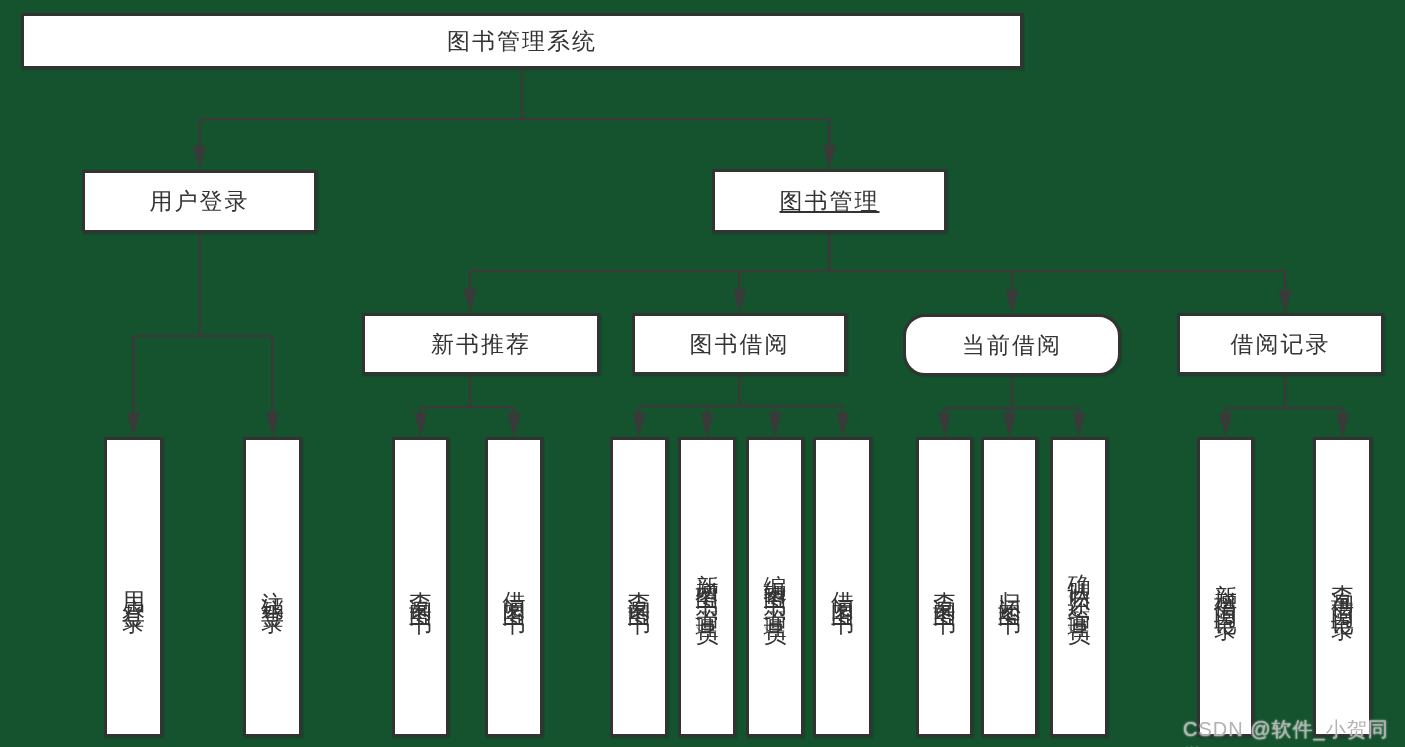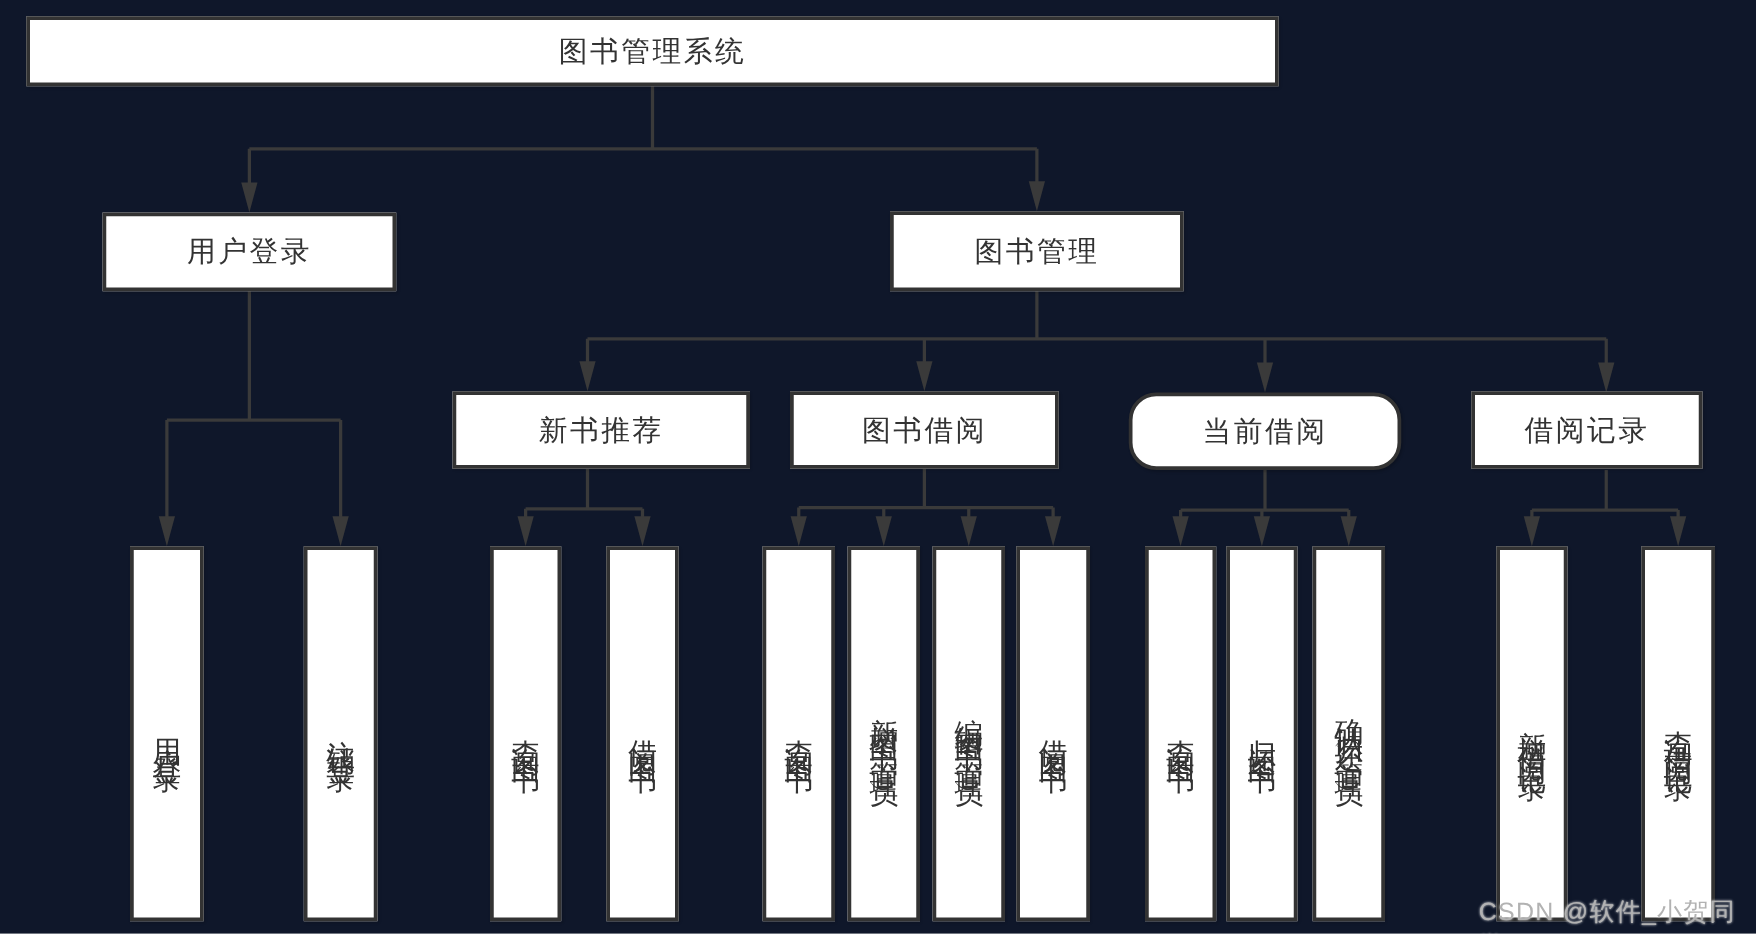--- a/index.html
+++ b/index.html
@@ -1,19 +1,19 @@
 <!DOCTYPE html>
 <html><head>
 <meta charset="utf-8">
 <style>
   html,body{margin:0;padding:0;background:#ffffff;}
   .stage{
     position:relative;
     width:1405px;height:747px;
-    background:#0f172a;
+    background:#14532d;
     font-family:"Liberation Sans","DejaVu Sans",sans-serif;
     overflow:hidden;
   }
   .connectors{position:absolute;left:0;top:0;pointer-events:none;}
   .node{
     position:absolute;
     box-sizing:border-box;
     background:#ffffff;
     border:3px solid #333333;
     color:#333333;
@@ -82,26 +82,26 @@
       <polygon points="1009.5,437 1003,413 1016,413"></polygon>
       <polygon points="1079,437 1072.5,413 1085.5,413"></polygon>
       <polygon points="1225.5,437 1219,413 1232,413"></polygon>
       <polygon points="1342.5,437 1336,413 1349,413"></polygon>
     </g>
   </svg>
 
   <div class="node" style="left:21px;top:13px;width:1002px;height:56px;">图书管理系统</div>
 
   <div class="node" style="left:82px;top:170px;width:235px;height:63px;">用户登录</div>
-  <div class="node" style="left:712px;top:169px;width:235px;height:64px;">图书管理</div>
+  <div class="node" style="left:712px;top:169px;width:235px;height:64px;text-decoration:underline;">图书管理</div>
 
   <div class="node" style="left:362px;top:313px;width:238px;height:62px;">新书推荐</div>
   <div class="node" style="left:632px;top:313px;width:215px;height:62px;">图书借阅</div>
   <div class="node" style="left:903px;top:314px;width:218px;height:62px;border-radius:22px;">当前借阅</div>
-  <div class="node" style="left:1177px;top:313px;width:185px;height:62px;">借阅记录</div>
+  <div class="node" style="left:1177px;top:313px;width:207px;height:62px;">借阅记录</div>
 
   <div class="node v" style="left:104px;top:437px;width:59px;height:300px;">用户登录</div>
   <div class="node v" style="left:243px;top:437px;width:59px;height:300px;">注销登录</div>
 
   <div class="node v" style="left:392px;top:437px;width:57px;height:300px;">查询图书</div>
   <div class="node v" style="left:485px;top:437px;width:58px;height:300px;">借阅图书</div>
 
   <div class="node v" style="left:610px;top:437px;width:58px;height:300px;">查询图书</div>
   <div class="node v" style="left:678px;top:437px;width:58px;height:300px;">新增图书（管理员）</div>
   <div class="node v" style="left:746px;top:437px;width:58px;height:300px;">编辑图书（管理员）</div>

